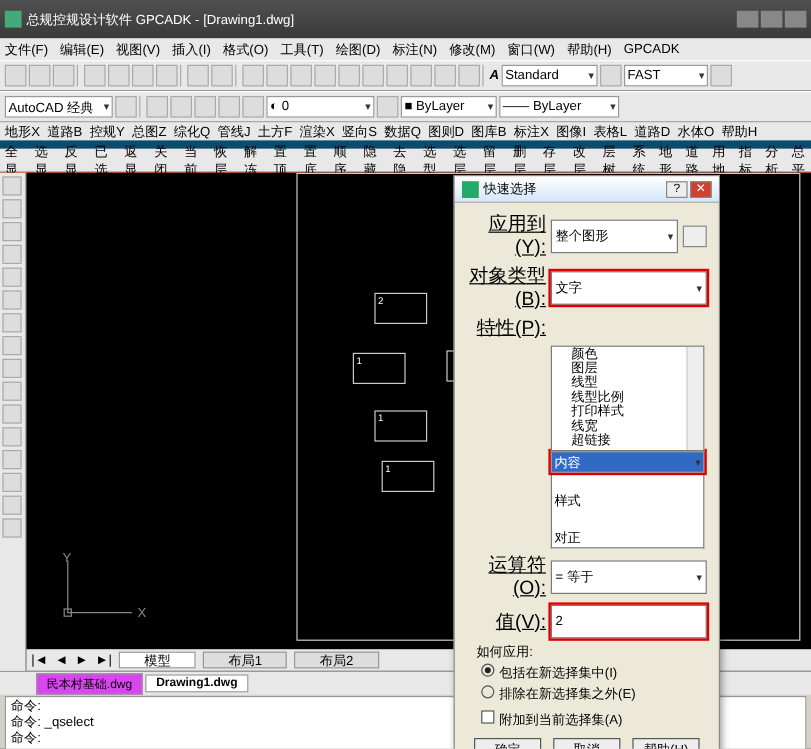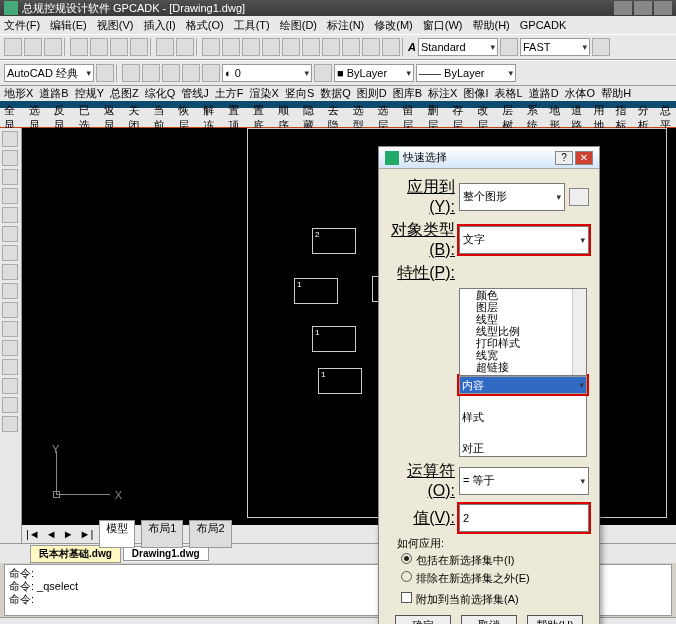--- a/index.html
+++ b/index.html
@@ -1,17 +1,17 @@
 <!DOCTYPE html>
 <html><head>
 <meta charset="utf-8">
 <style>
 * { box-sizing: border-box; margin: 0; padding: 0; font-family: "Microsoft YaHei", SimSun, sans-serif; font-size: 11px; }
 body { background: #d4d0c8; width: 676px; height: 624px; overflow: hidden; position: relative; }
-.title-bar { background: linear-gradient(#505050,#3a3a3a); color: #fff; height: 16px; display: flex; align-items: center; padding: 0 4px; }
+.title-bar { background: linear-gradient(#505050,#3a3a3a); color: #fff; height: 32px; display: flex; align-items: center; padding: 0 4px; }
 .title-bar .icon { width: 14px; height: 14px; background: #4a7; margin-right: 4px; }
 .win-controls { margin-left: auto; display: flex; gap: 2px; }
 .win-controls div { width: 18px; height: 14px; background: #888; }
 .menu-bar { background: #e8e8e8; height: 18px; display: flex; align-items: center; padding: 0 4px; gap: 10px; color: #000; }
 .menu-bar span { cursor: default; }
 .toolbar { background: #e8e8e8; height: 26px; border-top: 1px solid #fff; border-bottom: 1px solid #999; display: flex; align-items: center; padding: 0 4px; gap: 2px; }
 .tb { width: 18px; height: 18px; background: #ddd; border: 1px solid #aaa; }
 .tb.sep { width: 4px; background: none; border: none; border-left: 1px solid #aaa; }
 .sel { height: 18px; border: 1px solid #999; background: #fff; padding: 0 2px; min-width: 60px; display: flex; align-items: center; justify-content: space-between; }
 .sel::after { content: "▾"; font-size: 9px; color: #333; }
@@ -20,24 +20,24 @@
 .ribbon2 { background: #e8e8e8; height: 20px; border-bottom: 1px solid #c2410c; display: flex; align-items: center; padding: 0 4px; gap: 10px; font-size: 11px; }
 .ribbon2 .rgt { margin-left: auto; display: flex; gap: 10px; }
 .main { display: flex; height: 415px; }
 .left-tools { width: 22px; background: #e8e8e8; border-right: 1px solid #999; display: flex; flex-direction: column; gap: 3px; padding: 3px 2px; }
 .lt { width: 16px; height: 16px; background: #ddd; border: 1px solid #aaa; }
 .canvas-wrap { flex: 1; position: relative; background: #000; }
 .paper { position: absolute; border: 1px solid #ccc; background: #000; left: 225px; top: 0; width: 420px; height: 390px; }
 .rect { position: absolute; border: 1px solid #ccc; width: 44px; height: 26px; color: #fff; font-size: 8px; padding: 1px 2px; }
 .ucs { position: absolute; left: 30px; bottom: 40px; color: #888; font-size: 10px; }
 .canvas-bottom { position: absolute; bottom: 0; left: 0; right: 0; height: 18px; background: #e8e8e8; display: flex; align-items: center; padding: 0 4px; gap: 6px; font-size: 10px; }
-.tab { border: 1px solid #999; background: #fff; padding: 0 6px; height: 28px; line-height: 14px; }
+.tab { border: 1px solid #999; background: #fff; padding: 0 20px; height: 14px; line-height: 14px; }
 .tab.inactive { background: #ddd; }
 .file-tabs { background: #e8e8e8; height: 20px; display: flex; align-items: center; padding: 0 30px; gap: 2px; border-top: 1px solid #999; }
-.ftab { border: 1px solid #999; background: #fef9c3; padding: 1px 8px; font-size: 10px; font-weight: bold; }
+.ftab { border: 1px solid #999; background: #d946ef; padding: 1px 8px; font-size: 10px; }
 .ftab.active { background: #fff; font-weight: bold; }
 .cmd { background: #fff; border: 1px solid #999; margin: 1px 4px; height: 52px; padding: 2px 4px; font-family: Consolas, monospace; font-size: 11px; overflow: hidden; }
 .cmd div { line-height: 13px; }
 .status { background: #e8e8e8; height: 20px; display: flex; align-items: center; padding: 0 4px; gap: 4px; font-size: 10px; border-top: 1px solid #999; }
 .dialog { position: absolute; left: 378px; top: 146px; width: 222px; background: #ece9d8; border: 1px solid #888; box-shadow: 2px 2px 6px rgba(0,0,0,0.4); }
 .dlg-title { background: linear-gradient(#fff,#d4e6f9); height: 22px; display: flex; align-items: center; padding: 0 6px; border-bottom: 1px solid #aaa; }
 .dlg-title .dicon { width: 14px; height: 14px; background: #2a6; margin-right: 4px; }
 .dlg-title .dctrl { margin-left: auto; display: flex; gap: 2px; }
 .dlg-title .dctrl div { width: 18px; height: 14px; border: 1px solid #888; background: #eee; text-align: center; line-height: 12px; font-size: 10px; }
 .dlg-title .dctrl .close { background: #d04030; color: #fff; }

